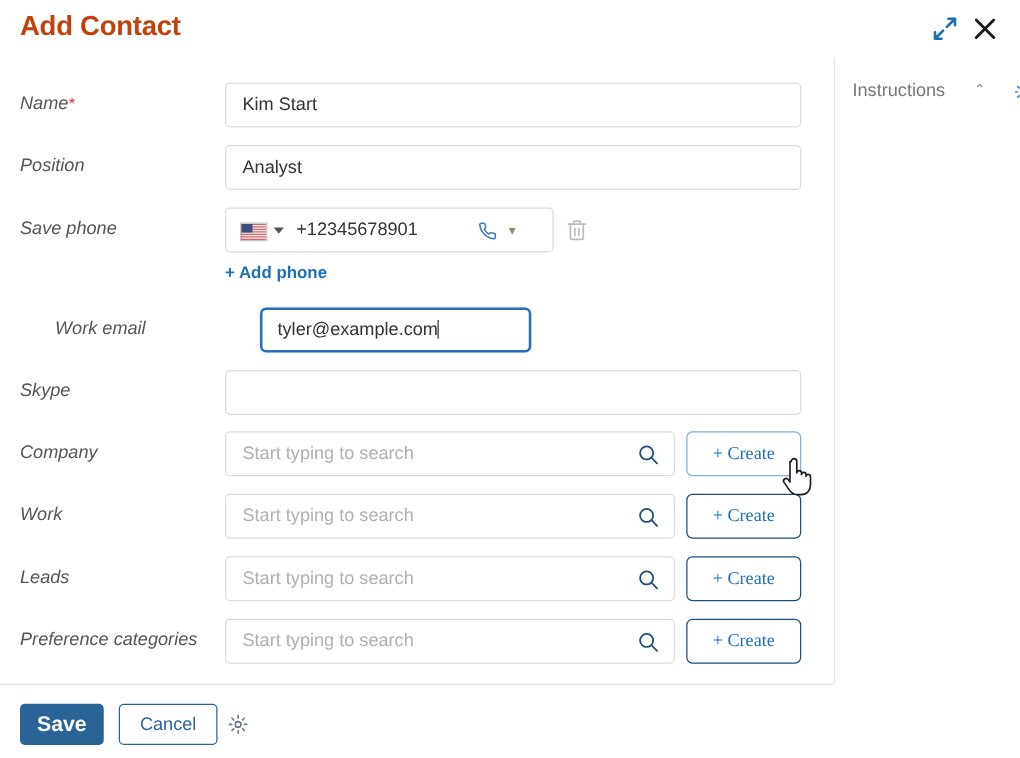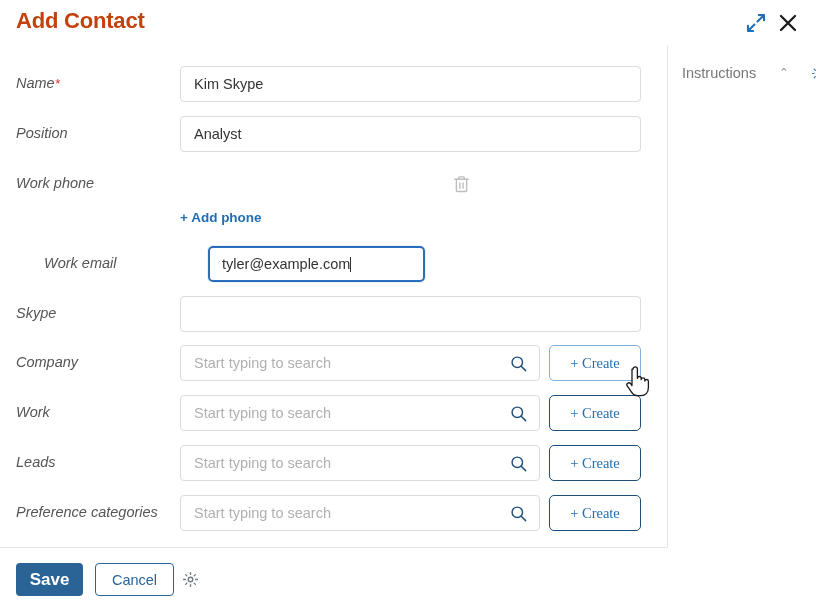--- a/index.html
+++ b/index.html
@@ -225,34 +225,57 @@
         </svg>
       </span>
     </div>
   </div>
 
   <div id="form">
 
     <div class="row" style="top:20px;">
       <div class="lbl"><span>Name</span><span class="req">*</span></div>
       <div class="field">
-        <div class="val">Kim Skype</div>
+        <div class="val">Kim Start</div>
       </div>
     </div>
 
     <div class="row" style="top:70px;">
       <div class="lbl">Position</div>
       <div class="field">
         <div class="val">Analyst</div>
       </div>
     </div>
 
     <div class="row" style="top:120px; height:70px;">
-      <div class="lbl">Work phone</div>
-
+      <div class="lbl">Save phone</div>
+
+      <div id="phone-field">
+        <div id="flag">
+          <svg width="20" height="13" viewBox="0 0 20 13">
+            <rect width="20" height="13" fill="#e8revised"></rect>
+            <rect width="20" height="13" fill="#d8616b"></rect>
+            <rect y="1" width="20" height="1" fill="#f2f2f2"></rect>
+            <rect y="3" width="20" height="1" fill="#f2f2f2"></rect>
+            <rect y="5" width="20" height="1" fill="#f2f2f2"></rect>
+            <rect y="7" width="20" height="1" fill="#f2f2f2"></rect>
+            <rect y="9" width="20" height="1" fill="#f2f2f2"></rect>
+            <rect y="11" width="20" height="1" fill="#f2f2f2"></rect>
+            <rect width="9" height="7" fill="#3c4d80"></rect>
+          </svg>
+        </div>
+        <div id="flag-caret"></div>
+        <div id="phone-value">+12345678901</div>
+        <div id="phone-type-icon">
+          <svg width="17" height="17" viewBox="0 0 24 24" fill="none" stroke="#3b7fbd" stroke-width="1.8" stroke-linecap="round" stroke-linejoin="round">
+            <path d="M21.5 16.9v2.6a1.7 1.7 0 0 1-1.9 1.7 17.4 17.4 0 0 1-7.6-2.7 17.1 17.1 0 0 1-5.3-5.3A17.4 17.4 0 0 1 4 5.5 1.7 1.7 0 0 1 5.7 3.6h2.6a1.7 1.7 0 0 1 1.7 1.5c.1.9.3 1.7.6 2.5a1.7 1.7 0 0 1-.4 1.8l-1.1 1.1a14 14 0 0 0 5.3 5.3l1.1-1.1a1.7 1.7 0 0 1 1.8-.4c.8.3 1.6.5 2.5.6a1.7 1.7 0 0 1 1.7 1.8z"></path>
+          </svg>
+        </div>
+        <div id="phone-type-caret">▾</div>
+      </div>
 
       <div id="delete-phone">
         <svg width="19" height="20" viewBox="0 0 24 24" fill="none" stroke="#bdbdbd" stroke-width="1.7" stroke-linecap="round" stroke-linejoin="round">
           <path d="M3.5 6h17"></path>
           <path d="M8.5 6V4.2A1.2 1.2 0 0 1 9.7 3h4.6a1.2 1.2 0 0 1 1.2 1.2V6"></path>
           <path d="M18.5 6v14.1a1.4 1.4 0 0 1-1.4 1.4H6.9a1.4 1.4 0 0 1-1.4-1.4V6"></path>
           <path d="M10 10.5v7M14 10.5v7"></path>
         </svg>
       </div>
 

